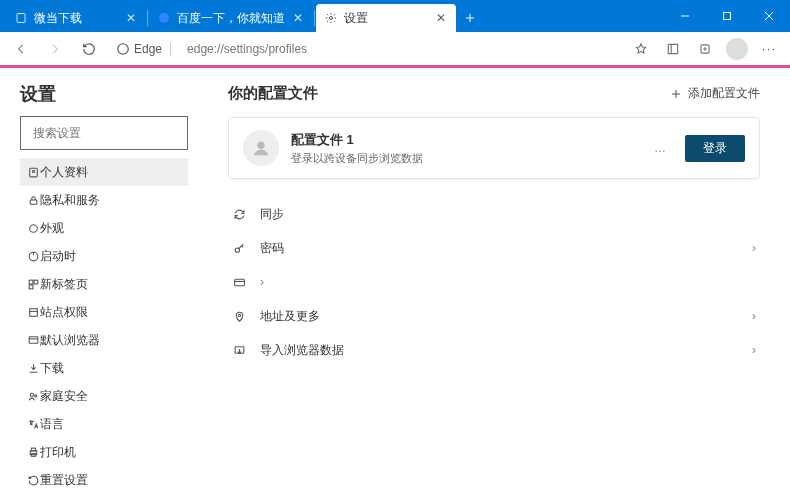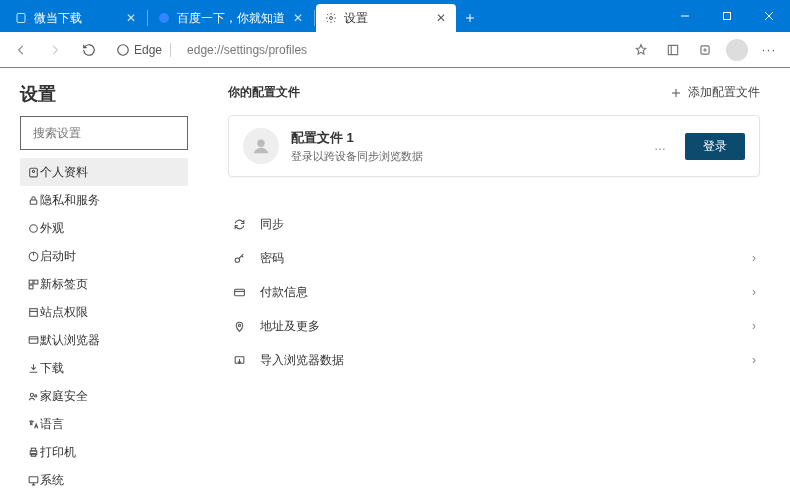--- a/index.html
+++ b/index.html
@@ -12,44 +12,44 @@
   .tab.active { background: #fff; color: #333; }
   .tab .tab-title { flex: 1; white-space: nowrap; overflow: hidden; text-overflow: ellipsis; }
   .tab .tab-icon { width: 14px; height: 14px; display: flex; align-items: center; justify-content: center; }
   .tab .tab-close { width: 14px; color: inherit; opacity: .8; text-align:center; }
   .tab-divider { width: 1px; height: 16px; background: rgba(255,255,255,.4); margin: 0 1px; align-self:center;}
   .newtab { width: 28px; display:flex; align-items:center; justify-content:center; color:#fff; align-self:center; }
   .winctrls { display: flex; }
   .winbtn { width: 42px; display:flex; align-items:center; justify-content:center; color:#fff; }
 
   
-  .toolbar { height: 36px; background:#fff; border-bottom: 1px solid #ec4899; display:flex; align-items:center; padding: 0 6px; gap: 4px; }
+  .toolbar { height: 36px; background:#fff; border-bottom: 3px solid #ec4899; display:flex; align-items:center; padding: 0 6px; gap: 4px; }
   .tbtn { width: 30px; height:28px; display:flex; align-items:center; justify-content:center; color:#555; }
   .addr { flex:1; display:flex; align-items:center; height:26px; gap:8px; padding:0 8px; color:#555; }
   .addr .edge-chip { display:flex; align-items:center; gap:4px; color:#555; border-right:1px solid #ccc; padding-right:8px; }
   .addr .url { color:#777;margin-left:8px; }
   .right-icons { display:flex; align-items:center; gap:2px; }
   .avatar-dot { width:22px; height:22px; border-radius:50%; background:#ddd; }
 
   
   .content { display:flex; height: calc(500px - 32px - 36px); }
   .sidebar { width: 200px; padding: 14px 12px 12px 20px; }
   .sidebar h1 { font-size: 18px; font-weight:600; margin-bottom:10px; }
   .search { display:flex; align-items:center; border:1px solid #666; height:28px; padding:16px 6px; gap:6px; margin-bottom:8px; }
   .search input { border:none; outline:none; flex:1; font-size:12px; color:#555; background:transparent; }
   .nav-item { display:flex; align-items:center; height:28px; padding:0 6px; color:#333; cursor:default; border-radius:2px; }
   .nav-item.active { background:#eee; }
   .nav-icon { width:14px; color:#555; display:flex; justify-content:center; }
 
   .main { flex:1; padding: 16px 30px 16px 28px; position:relative; }
   .main-head { display:flex; align-items:center; justify-content:space-between; margin-bottom:14px;}
-  .main-head h2 { font-size:12px; font-weight:600; }
+  .main-head h2 { font-size:15px; font-weight:600; }
   .add-profile { display:flex; align-items:center; gap:6px; color:#444; font-size:12px; }
 
-  .profile-card { border:1px solid #e4e4e4; border-radius:4px; padding:12px 14px; display:flex; align-items:center; gap:12px; box-shadow:0 1px 2px rgba(0,0,0,.04); margin-bottom:30px; }
+  .profile-card { border:1px solid #e4e4e4; border-radius:4px; padding:12px 14px; display:flex; align-items:center; gap:12px; box-shadow:0 1px 2px rgba(0,0,0,.04); margin-bottom:18px; }
   .pc-avatar { width:36px; height:36px; border-radius:50%; background:#eee; display:flex; align-items:center; justify-content:center; color:#aaa; }
   .pc-text { flex:1; }
   .pc-text .t1 { font-weight:600; font-size:13px; }
   .pc-text .t2 { color:#666; font-size:11px; margin-top:2px;}
   .more { color:#888; padding:0 6px; letter-spacing:1px;}
   .login-btn { background:#0c4a6e; color:#fff; border:none; border-radius:2px; padding:5px 18px; font-size:12px; }
 
   .list-row { display:flex; align-items:center; height:34px; color:#333; gap:14px; padding:0 4px;}
   .list-row .li-icon { width:14px; color:#555; display:flex; justify-content:center;}
   .list-row .li-label { flex:1; }
@@ -276,29 +276,20 @@
             <rect x="6" y="9" width="12" height="7"></rect>
             <rect x="8" y="4" width="8" height="5"></rect>
             <rect x="8" y="14" width="8" height="5"></rect>
           </svg>
         </span>
       <span>打印机</span>
     </div>
     <div class="nav-item">
       <span class="nav-icon">
           <svg width="13" height="13" viewBox="0 0 24 24" fill="none" stroke="#555" stroke-width="2">
-            <rect x="4" y="5" width="16" height="11" rx="1"></rect>
-            <path d="M9 20h6M12 16v4"></path>
-          </svg>
-        </span>
-      <span>系统</span>
-    </div>
-    <div class="nav-item">
-      <span class="nav-icon">
-          <svg width="13" height="13" viewBox="0 0 24 24" fill="none" stroke="#555" stroke-width="2">
             <path d="M4 12a8 8 0 1 0 3-6.2L4 8"></path>
             <path d="M4 4v4h4"></path>
           </svg>
         </span>
       <span>重置设置</span>
     </div>
 
   </aside>
 
   <main class="main">
@@ -346,21 +337,20 @@
       <span class="li-label">密码</span>
       <span class="chev">›</span>
     </div>
     <div class="list-row">
       <span class="li-icon">
           <svg width="13" height="13" viewBox="0 0 24 24" fill="none" stroke="#555" stroke-width="2">
             <rect x="3" y="6" width="18" height="12" rx="2"></rect>
             <path d="M3 10h18"></path>
           </svg>
         </span>
-      <span class="li-label">付款信息</span>
       <span class="chev">›</span>
     </div>
     <div class="list-row">
       <span class="li-icon">
           <svg width="13" height="13" viewBox="0 0 24 24" fill="none" stroke="#555" stroke-width="2">
             <path d="M12 21s-6-6-6-11a6 6 0 0 1 12 0c0 5-6 11-6 11z"></path>
             <circle cx="12" cy="10" r="2"></circle>
           </svg>
         </span>
       <span class="li-label">地址及更多</span>

